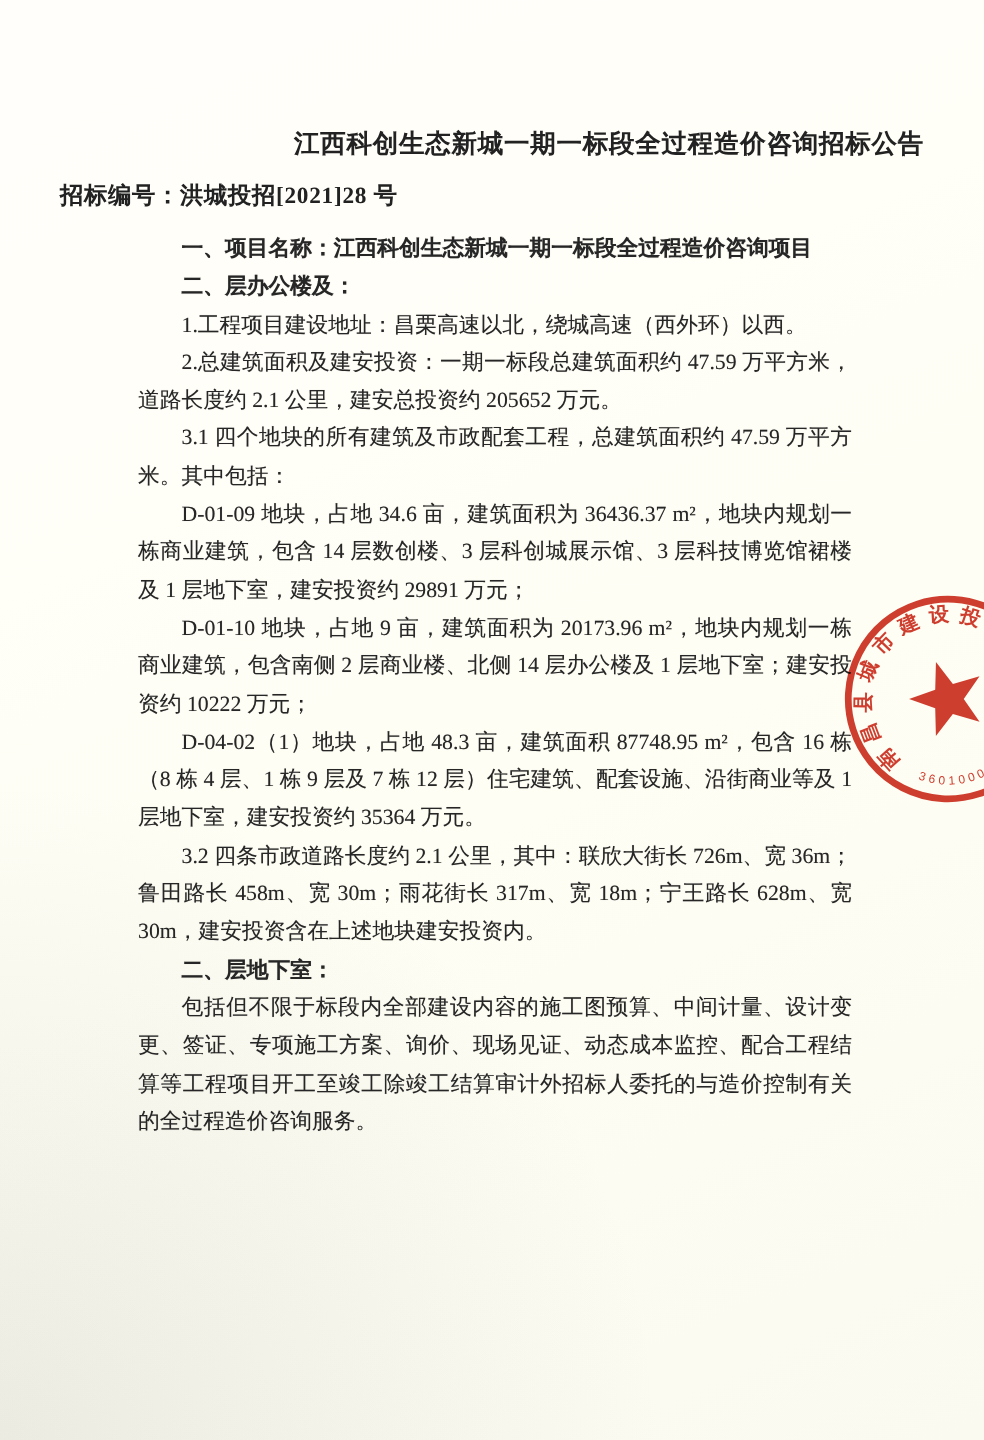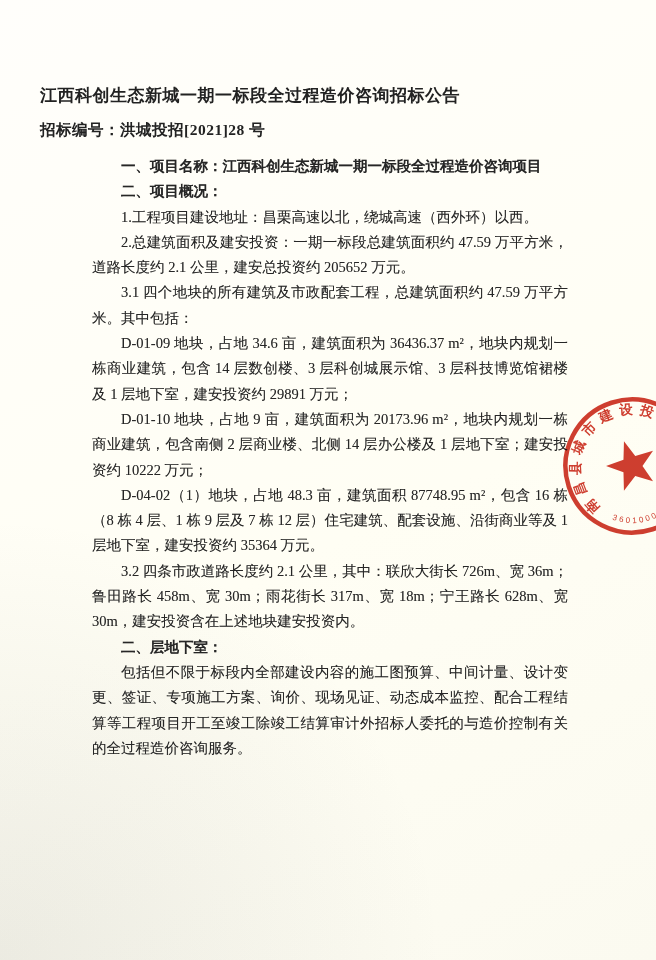--- a/index.html
+++ b/index.html
@@ -9,21 +9,21 @@
     margin:0 auto;
     overflow:hidden;
     background:
       radial-gradient(circle at 0% 100%, rgba(110,110,105,0.12), rgba(110,110,105,0) 38%),
       linear-gradient(155deg,#fffefb 0%, #fffef4 55%, #fbfaf0 100%);
     font-family:"Liberation Serif","DejaVu Serif",serif;
     color:#262626;
   }
   .doc-title{
     position:absolute;top:84px;left:40px;right:40px;
-    margin:0;text-align:left;
+    margin:0;text-align:right;
     font-size:17px;font-weight:bold;letter-spacing:0.5px;
     color:#222;
   }
   .doc-subtitle{
     position:absolute;top:120px;left:40px;right:40px;
     margin:0;
     font-size:15.5px;font-weight:bold;letter-spacing:0.5px;
     color:#222;
   }
   .doc-body{
@@ -49,21 +49,21 @@
 </head>
 <body>
 
 <div class="page">
 
   <h1 class="doc-title">江西科创生态新城一期一标段全过程造价咨询招标公告</h1>
   <h2 class="doc-subtitle">招标编号：洪城投招[2021]28 号</h2>
 
   <div class="doc-body">
     <p class="section-head">一、项目名称：江西科创生态新城一期一标段全过程造价咨询项目</p>
-    <p class="section-head">二、项目概况：</p>
+    <p class="section-head">二、层办公楼及：</p>
     <p>1.工程项目建设地址：昌栗高速以北，绕城高速（西外环）以西。</p>
     <p>2.总建筑面积及建安投资：一期一标段总建筑面积约 47.59 万平方米，道路长度约 2.1 公里，建安总投资约 205652 万元。</p>
     <p>3.1 四个地块的所有建筑及市政配套工程，总建筑面积约 47.59 万平方米。其中包括：</p>
     <p>D-01-09 地块，占地 34.6 亩，建筑面积为 36436.37 m²，地块内规划一栋商业建筑，包含 14 层数创楼、3 层科创城展示馆、3 层科技博览馆裙楼及 1 层地下室，建安投资约 29891 万元；</p>
     <p>D-01-10 地块，占地 9 亩，建筑面积为 20173.96 m²，地块内规划一栋商业建筑，包含南侧 2 层商业楼、北侧 14 层办公楼及 1 层地下室；建安投资约 10222 万元；</p>
     <p>D-04-02（1）地块，占地 48.3 亩，建筑面积 87748.95 m²，包含 16 栋（8 栋 4 层、1 栋 9 层及 7 栋 12 层）住宅建筑、配套设施、沿街商业等及 1 层地下室，建安投资约 35364 万元。</p>
     <p>3.2 四条市政道路长度约 2.1 公里，其中：联欣大街长 726m、宽 36m；鲁田路长 458m、宽 30m；雨花街长 317m、宽 18m；宁王路长 628m、宽 30m，建安投资含在上述地块建安投资内。</p>
     <p class="section-head">二、层地下室：</p>
     <p>包括但不限于标段内全部建设内容的施工图预算、中间计量、设计变更、签证、专项施工方案、询价、现场见证、动态成本监控、配合工程结算等工程项目开工至竣工除竣工结算审计外招标人委托的与造价控制有关的全过程造价咨询服务。</p>
   </div>

